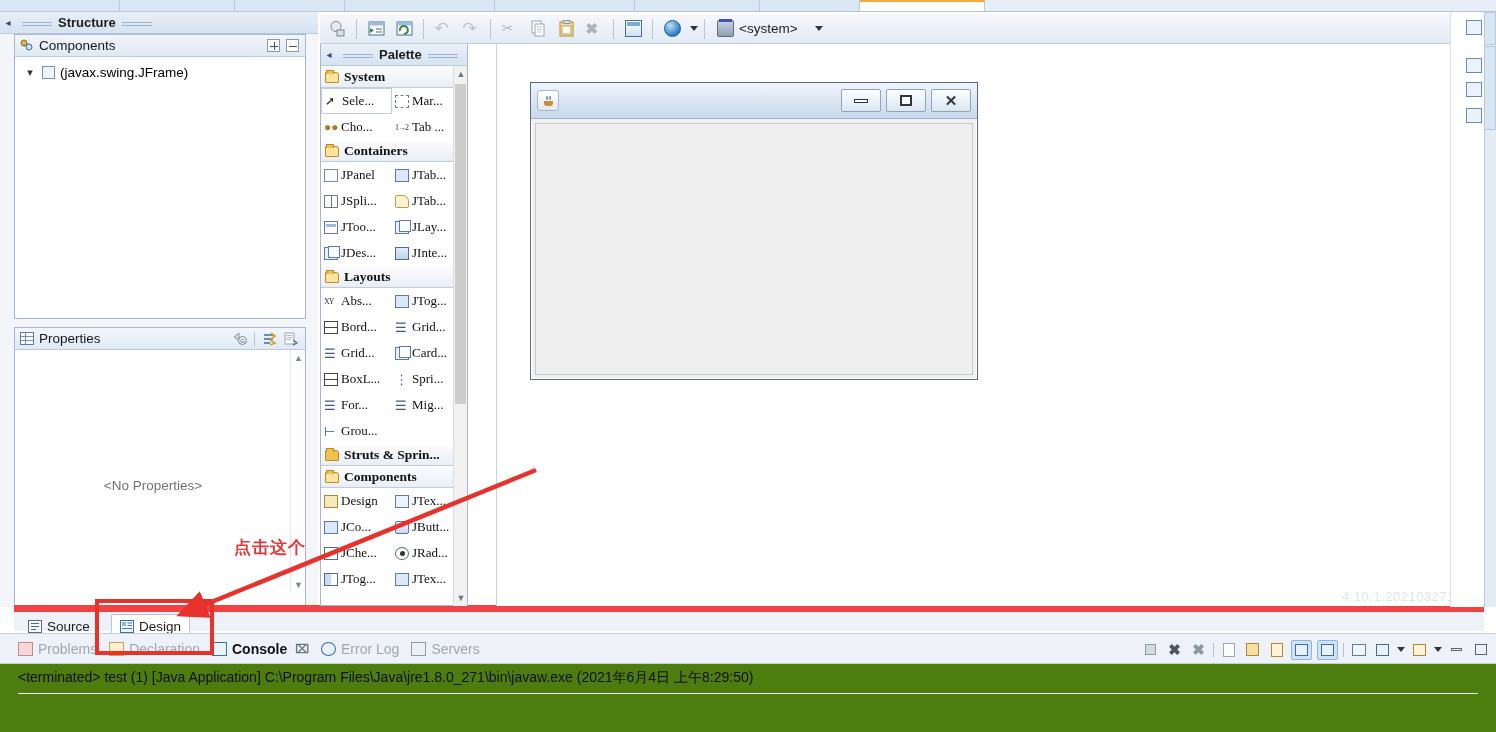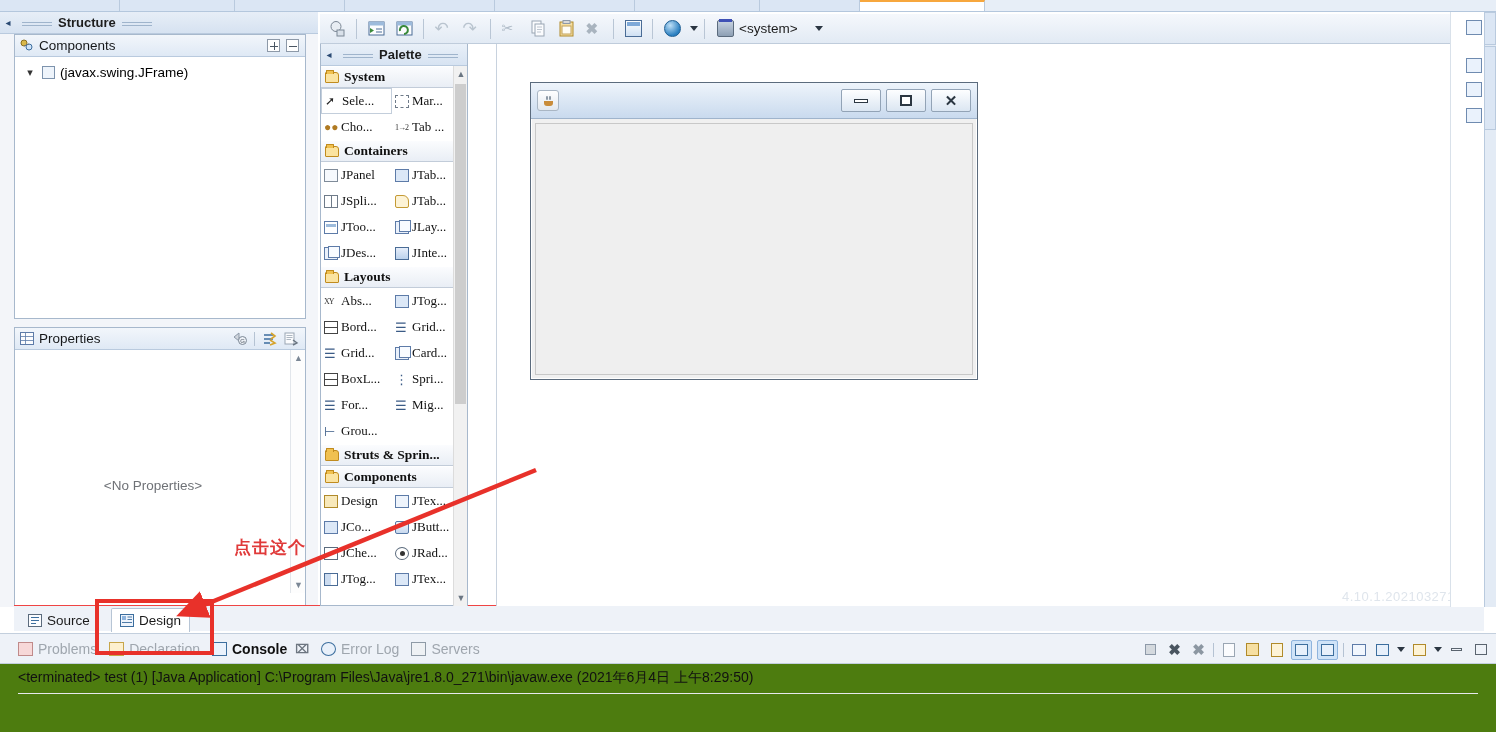--- a/index.html
+++ b/index.html
@@ -78,21 +78,21 @@
     position: absolute; right: 0; top: 0; width: 15px; bottom: 0;
     background: #fdfdfd; border-left: 1px solid #e2e6eb;
   }
   .vscroll .arrow { position:absolute; left:0; width:15px; height:16px; text-align:center;
                     font-size: 9px; color:#7b8795; line-height:16px; }
   .vscroll .arrow.up { top: 0; }
   .vscroll .arrow.down { bottom: 0; }
 
   
   .sd-tabs { position:absolute; left:14px; top: 605px; width: 1470px; height: 26px;
-             background:#eef2f8; border-top:1px solid #ef4444; }
+             background:#eef2f8; border-top:7px solid #ef4444; }
   .sd-tab { position:absolute; top:2px; height: 24px; display:flex; align-items:center;
             gap:5px; padding: 0 8px; font-size: 13.5px; color:#1b1b1b; }
   .sd-tab.sel { background:#fff; border:1px solid #b7c5d5; border-bottom:none; border-radius:2px 2px 0 0; }
 
   
   .palette-col { position:absolute; left: 320px; top: 44px; width: 148px; height: 562px;
                  background: #fff; border:1px solid #a7b8cc; border-top:none;}
   .pal-title { height: 22px; display:flex; align-items:center;
                background: linear-gradient(to bottom,#e9f0f8,#d7e3f2);
                border-bottom:1px solid #b9cade; }

